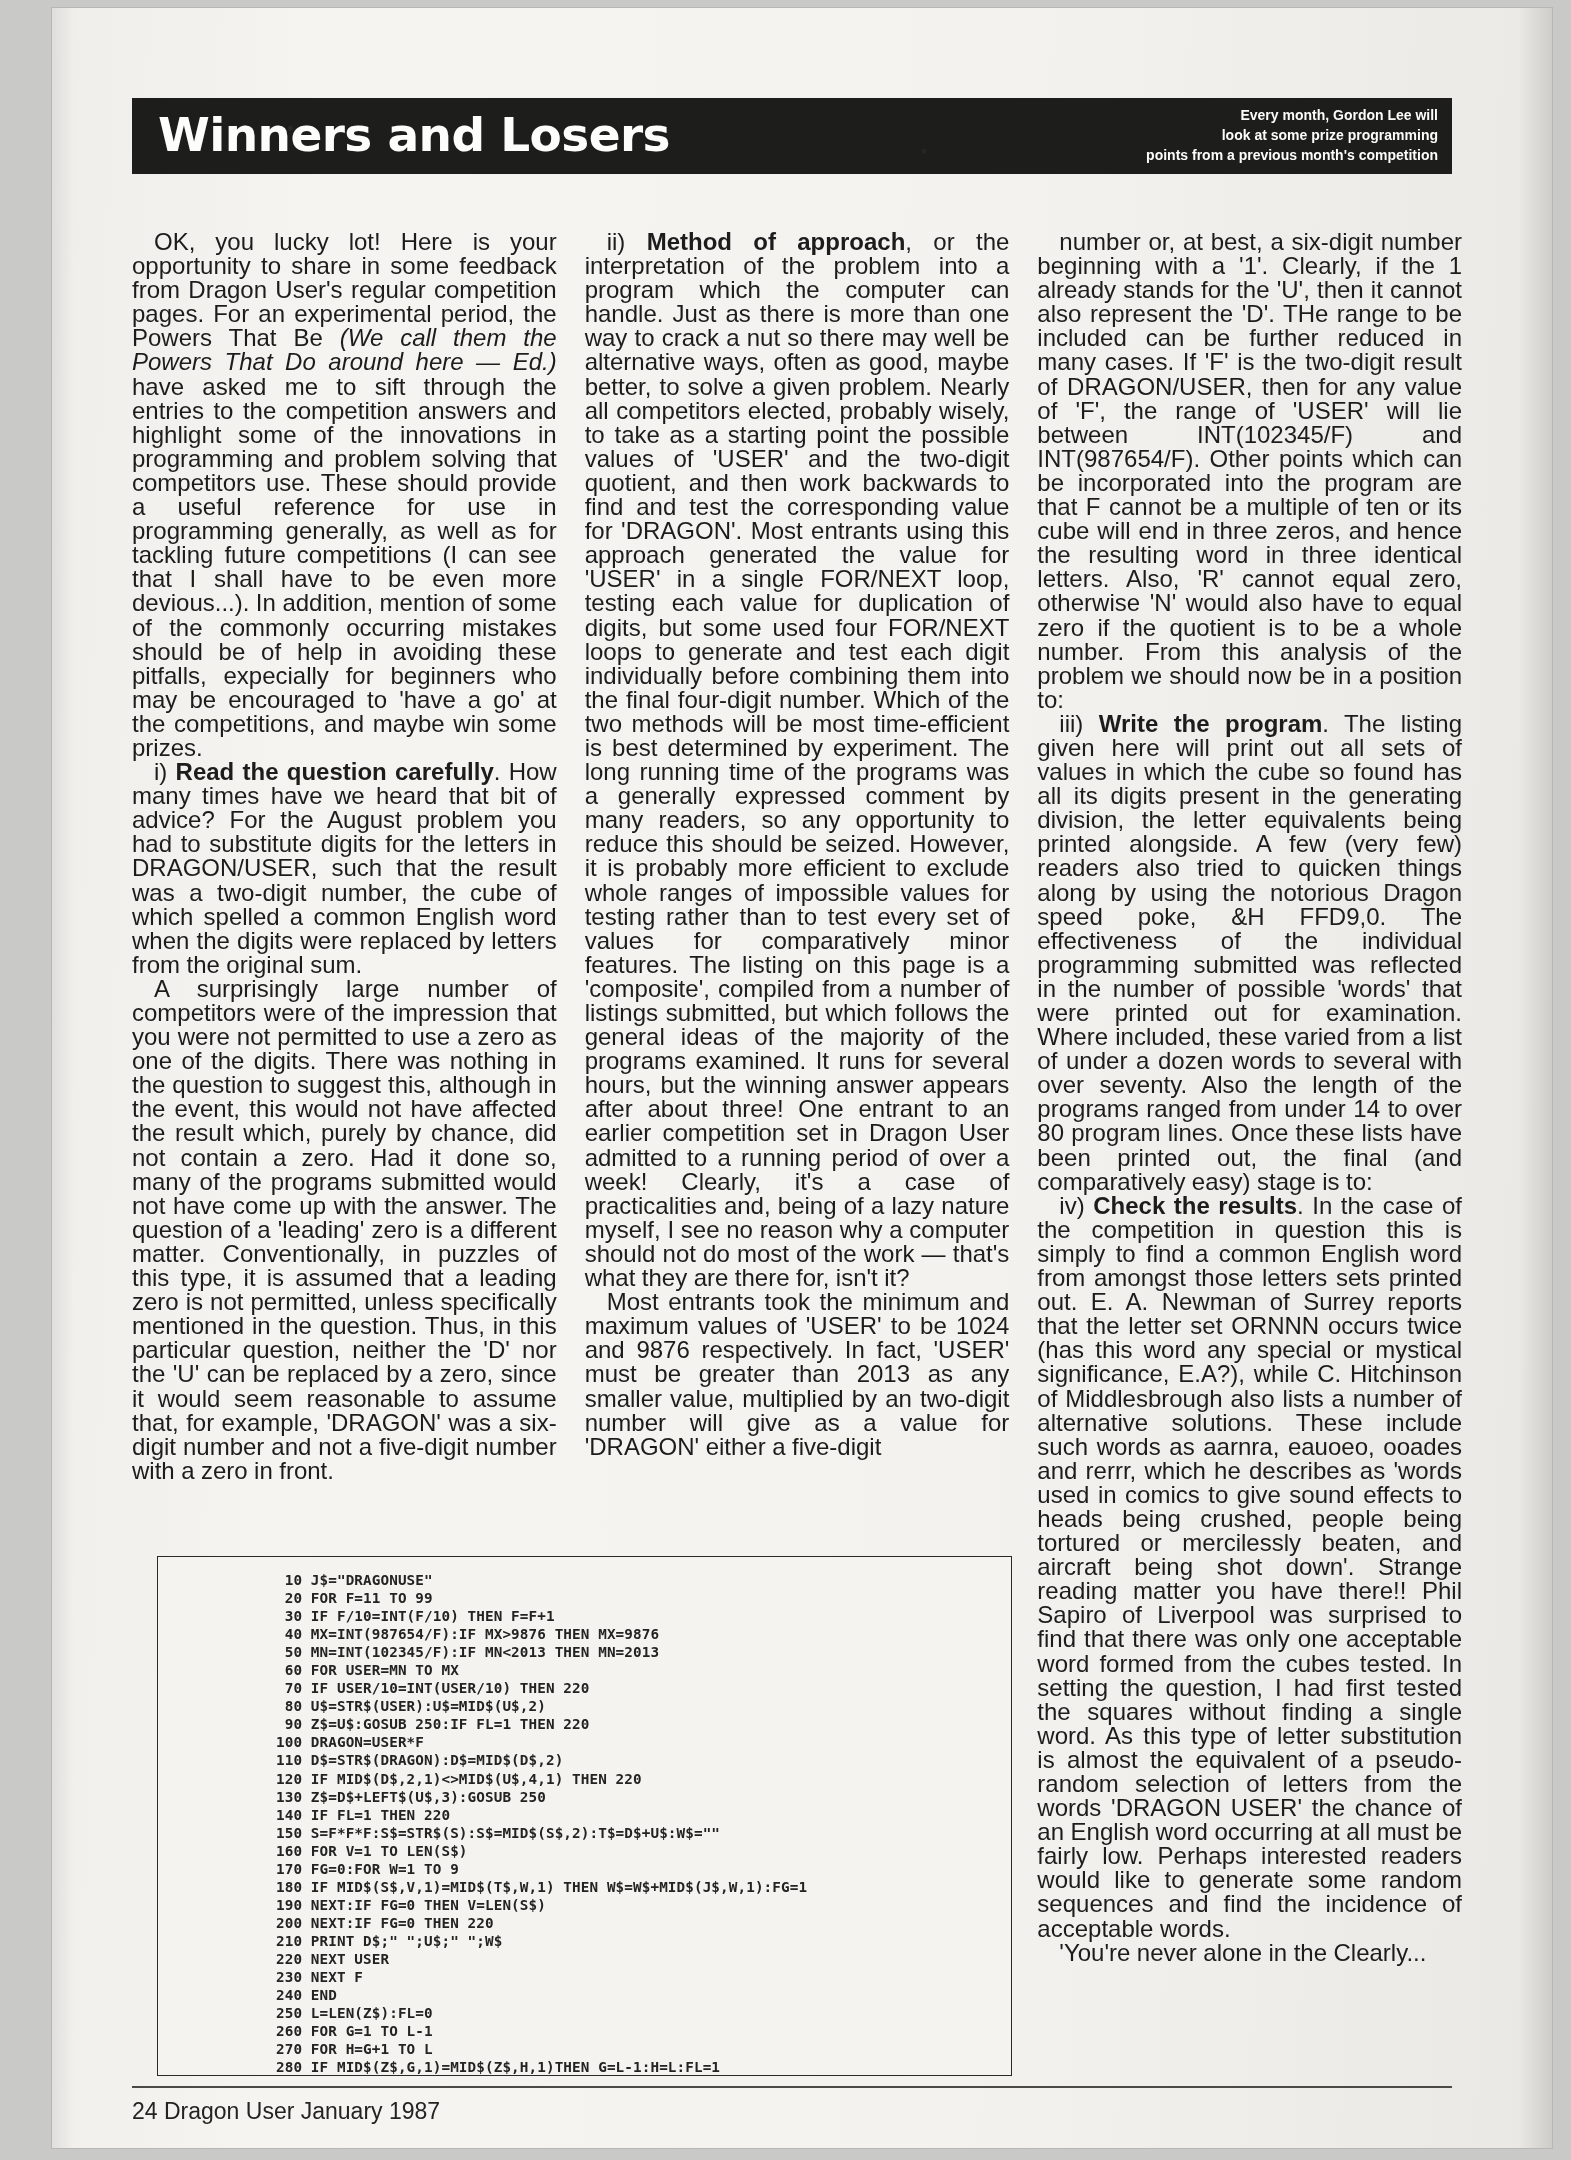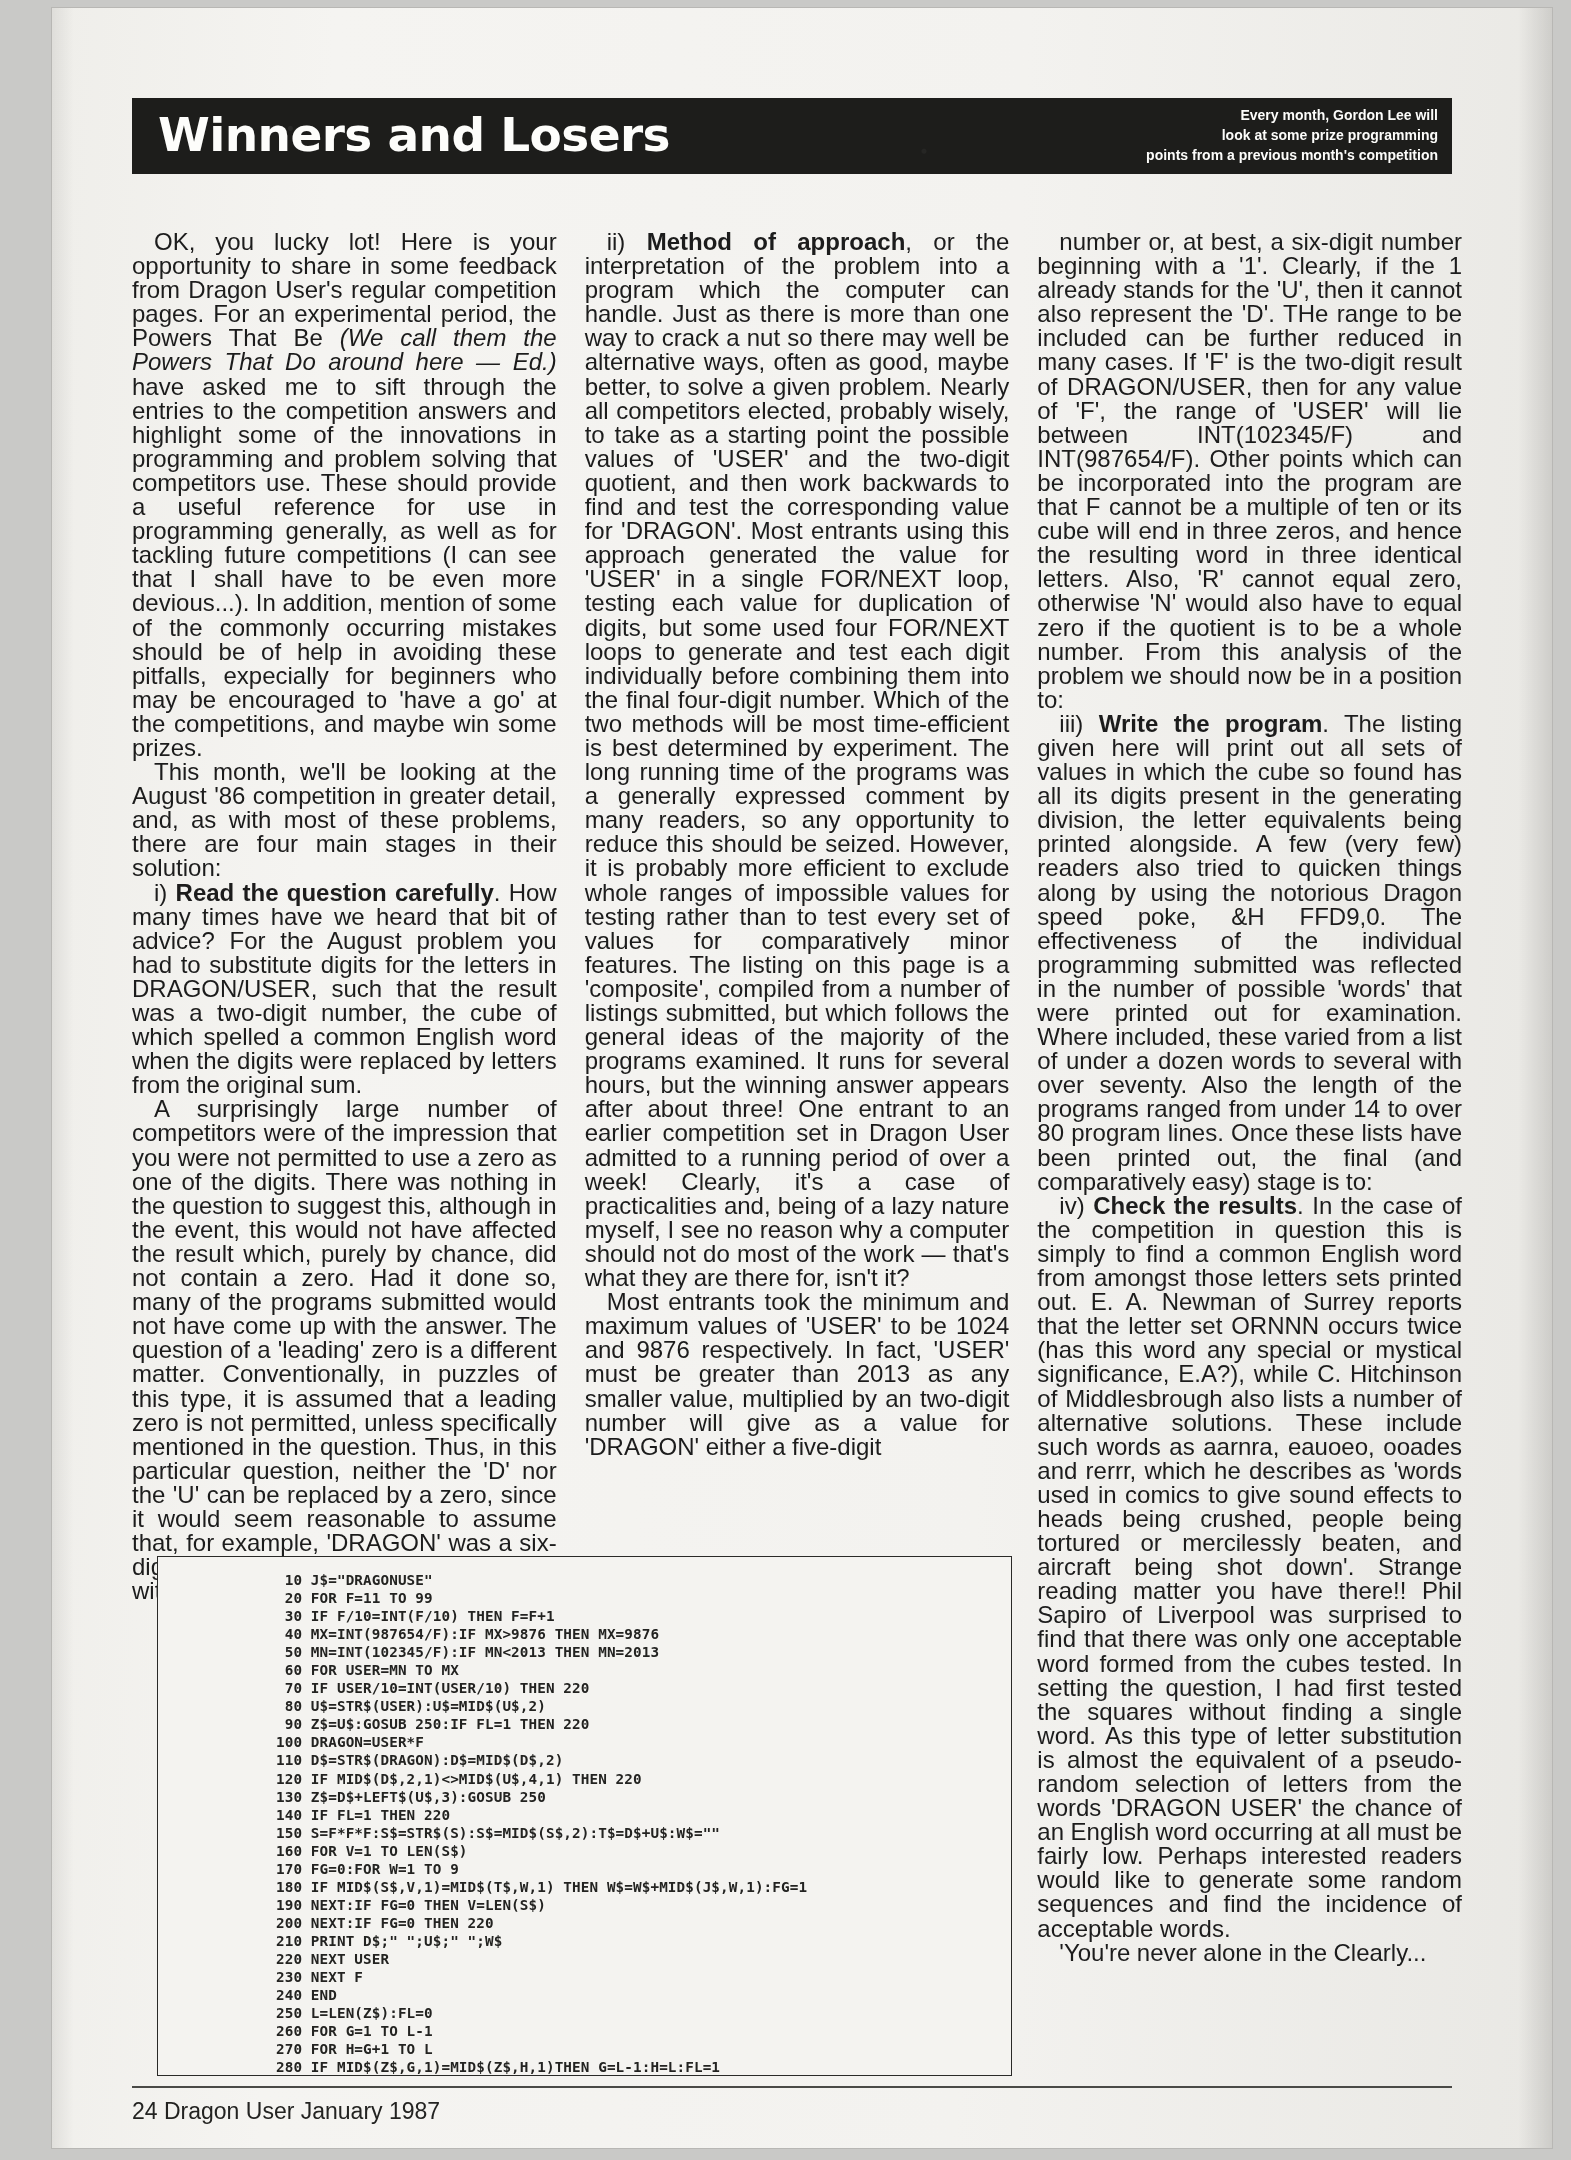--- a/index.html
+++ b/index.html
@@ -151,21 +151,20 @@
         <div>Every month, Gordon Lee will</div>
         <div>look at some prize programming</div>
         <div>points from a previous month's competition</div>
       </div>
     </div>
 
     <div class="columns">
 
       <div class="col col1">
         <p class="first"><span>OK, you lucky lot! Here is your opportunity to share in some feedback from Dragon User's regular competition pages. For an experimental period, the Powers That Be <em>(We call them the Powers That Do around here — Ed.)</em> have asked me to sift through the entries to the competition answers and highlight some of the innovations in programming and problem solving that competitors use. These should provide a useful reference for use in programming generally, as well as for tackling future competitions (I can see that I shall have to be even more devious...). In addition, mention of some of the commonly occurring mistakes should be of help in avoiding these pitfalls, expecially for beginners who may be encouraged to 'have a go' at the competitions, and maybe win some prizes.</span></p>
-        <p><span>This month, we'll be looking at the August '86 competition in greater detail, and, as with most of these problems, there are four main stages in their solution:</span></p>
         <p><span>i) <b>Read the question carefully</b>. How many times have we heard that bit of advice? For the August problem you had to substitute digits for the letters in DRAGON/USER, such that the result was a two-digit number, the cube of which spelled a common English word when the digits were replaced by letters from the original sum.</span></p>
         <p><span>A surprisingly large number of competitors were of the impression that you were not permitted to use a zero as one of the digits. There was nothing in the question to suggest this, although in the event, this would not have affected the result which, purely by chance, did not contain a zero. Had it done so, many of the programs submitted would not have come up with the answer. The question of a 'leading' zero is a different matter. Conventionally, in puzzles of this type, it is assumed that a leading zero is not permitted, unless specifically mentioned in the question. Thus, in this particular question, neither the 'D' nor the 'U' can be replaced by a zero, since it would seem reasonable to assume that, for example, 'DRAGON' was a six-digit number and not a five-digit number with a zero in front.</span></p>
       </div>
 
       <div class="col col2">
         <p><span>ii) <b>Method of approach</b>, or the interpretation of the problem into a program which the computer can handle. Just as there is more than one way to crack a nut so there may well be alternative ways, often as good, maybe better, to solve a given problem. Nearly all competitors elected, probably wisely, to take as a starting point the possible values of 'USER' and the two-digit quotient, and then work backwards to find and test the corresponding value for 'DRAGON'. Most entrants using this approach generated the value for 'USER' in a single FOR/NEXT loop, testing each value for duplication of digits, but some used four FOR/NEXT loops to generate and test each digit individually before combining them into the final four-digit number. Which of the two methods will be most time-efficient is best determined by experiment. The long running time of the programs was a generally expressed comment by many readers, so any opportunity to reduce this should be seized. However, it is probably more efficient to exclude whole ranges of impossible values for testing rather than to test every set of values for comparatively minor features. The listing on this page is a 'composite', compiled from a number of listings submitted, but which follows the general ideas of the majority of the programs examined. It runs for several hours, but the winning answer appears after about three! One entrant to an earlier competition set in Dragon User admitted to a running period of over a week! Clearly, it's a case of practicalities and, being of a lazy nature myself, I see no reason why a computer should not do most of the work — that's what they are there for, isn't it?</span></p>
         <p><span>Most entrants took the minimum and maximum values of 'USER' to be 1024 and 9876 respectively. In fact, 'USER' must be greater than 2013 as any smaller value, multiplied by an two-digit number will give as a value for 'DRAGON' either a five-digit</span></p>
       </div>
 
       <div class="col col3">

